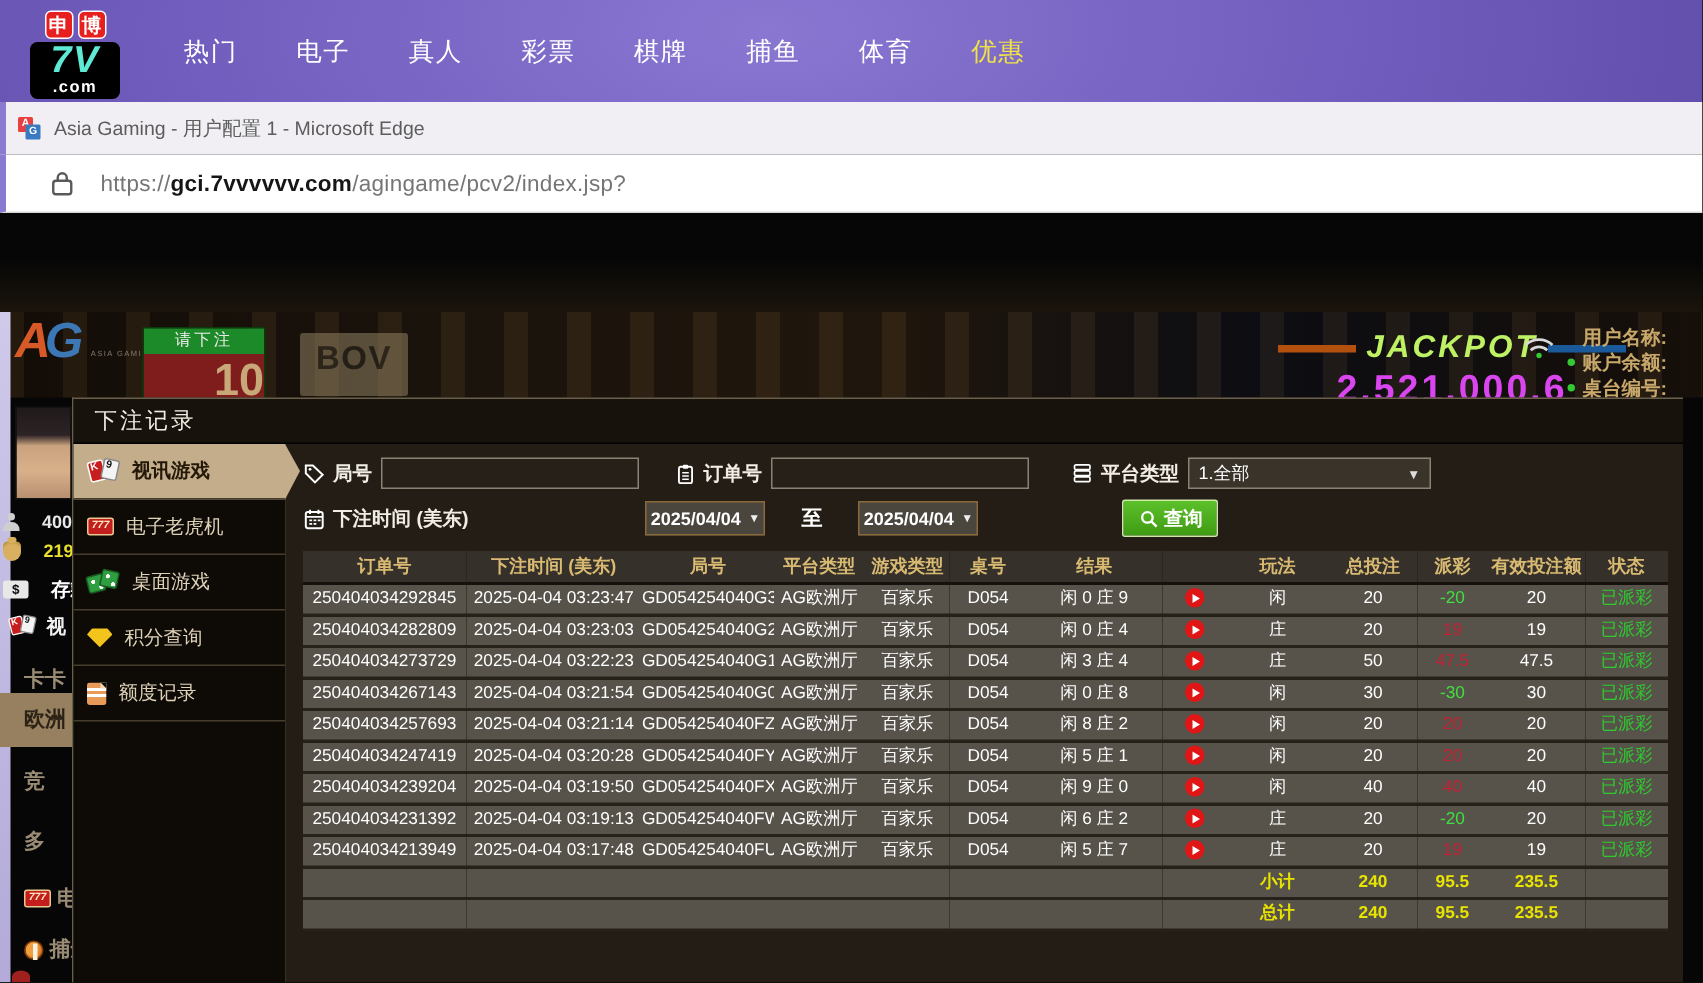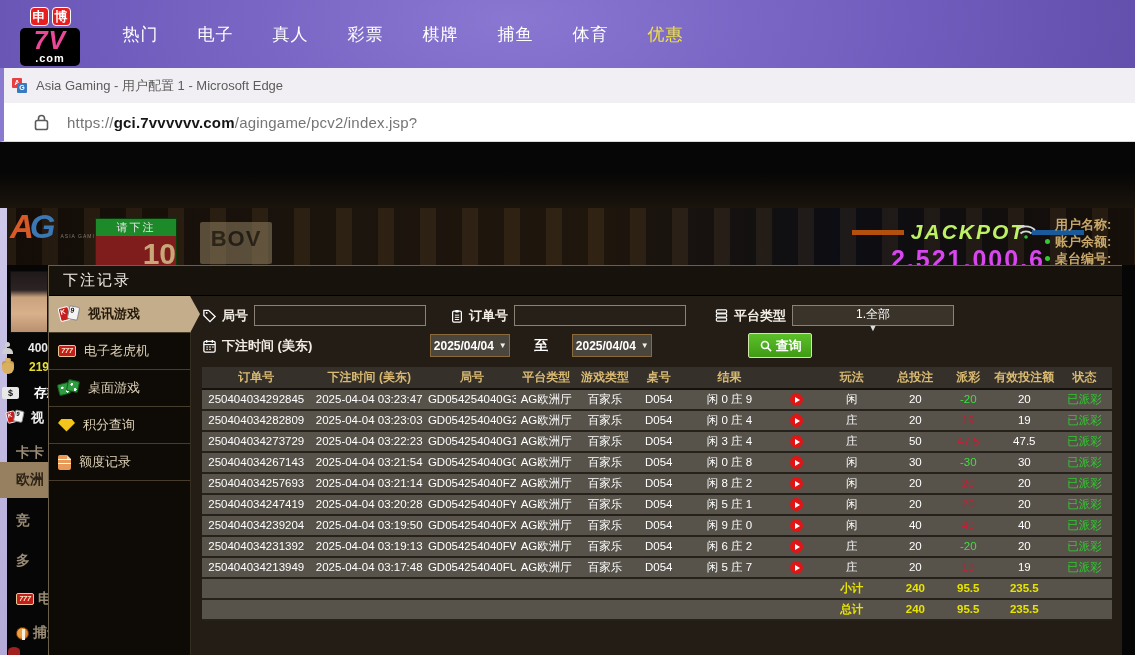--- a/index.html
+++ b/index.html
@@ -7,21 +7,21 @@
   body { position:relative; background:#050505; font-family:"Liberation Sans","DejaVu Sans",sans-serif; }
 
   
   .site-nav { position:absolute; left:0; top:0; width:1135px; height:68px;
     background:radial-gradient(ellipse 900px 420px at 45% 30%, #8a77d2 0%, #6f5cbc 45%, #55429c 100%); }
   .logo { position:absolute; left:20px; top:7px; width:60px; text-align:center; }
   .logo-badges { display:flex; gap:3px; justify-content:center; margin-bottom:2px; }
   .logo-badge { width:19px; height:19px; background:#e81f1f; border:1px solid #fff; border-radius:4px;
     color:#fff; font-size:13px; font-weight:bold; line-height:17px; text-align:center; }
   .logo-black { background:#000; border-radius:5px; padding:0 2px 2px; }
-  .logo-main { color:#ec4899; font-size:25px; font-weight:800; font-style:italic; line-height:25px; letter-spacing:1px; }
+  .logo-main { color:#5eead4; font-size:25px; font-weight:800; font-style:italic; line-height:25px; letter-spacing:1px; }
   .logo-suffix { color:#fff; font-size:11px; font-weight:800; line-height:11px; letter-spacing:1px; }
   .nav-items { position:absolute; left:103px; top:0; height:68px; display:flex; align-items:center; }
   .nav-item { width:75px; text-align:center; color:#fff; font-size:17px; letter-spacing:1px; cursor:pointer; }
   .nav-item.highlight { color:#f0e344; }
 
   
   .title-bar { position:absolute; left:0; top:68px; width:1135px; height:35px; background:#f1eff3;
     display:flex; align-items:center; border-left:4px solid #8a7ad0; }
   .favicon { position:relative; width:15px; height:15px; margin:0 9px 0 8px; }
   .favicon .fa { position:absolute; left:0; top:0; width:10px; height:10px; background:#e84040; color:#fff;
@@ -129,21 +129,21 @@
   .menu-item.active { background:#c3ad8b; color:#241808; font-weight:bold; }
   .menu-item.active::after { content:""; position:absolute; right:-10px; top:0;
     border-left:10px solid #c3ad8b; border-top:18px solid transparent; border-bottom:19px solid transparent; z-index:12; }
   .menu-label { white-space:nowrap; }
 
   .modal-content { flex:1; padding:9px 10px 0 11px; overflow:hidden; }
   .filter-row { display:flex; align-items:center; }
   .f-label { color:#f2ede4; font-size:13px; font-weight:bold; margin:0 6px 0 5px; white-space:nowrap; }
   .f-input { width:172px; height:21px; background:#262019; border:1px solid #8a8274; color:#fff; font-size:12px; padding:0 4px; }
   .f-select { width:162px; height:21px; background:#39332a; border:1px solid #8a8274; color:#fff; font-size:12px;
-    display:flex; align-items:center; justify-content:space-between; padding:0 6px; cursor:pointer;flex-direction:column; }
+    display:flex; align-items:center; justify-content:space-between; padding:0 6px; cursor:pointer; }
   .sel-caret { color:#ddd; font-size:9px; }
   .date-btn { width:80px; height:23px; background:#4a453d; border:1px solid #8a6a3a; color:#fff; font-size:12px; font-weight:bold;
     display:flex; align-items:center; justify-content:center; gap:5px; cursor:pointer; }
   .date-caret { font-size:8px; color:#eee; }
   .to-label { color:#fff; font-size:14px; font-weight:bold; margin:0 24px; }
   .search-btn { width:64px; height:25px; background:linear-gradient(180deg,#5cc02a,#3f9b14); border:1px solid #cfe8a8;
     border-radius:2px; color:#fff; font-size:13px; font-weight:bold; display:flex; align-items:center; justify-content:center; gap:3px; cursor:pointer; }
 
   .bet-table { width:100%; border-collapse:collapse; table-layout:fixed; margin-top:9px; }
   .bet-table th { background:#35302a; color:#d9ba72; font-size:12px; font-weight:bold; height:22px;

